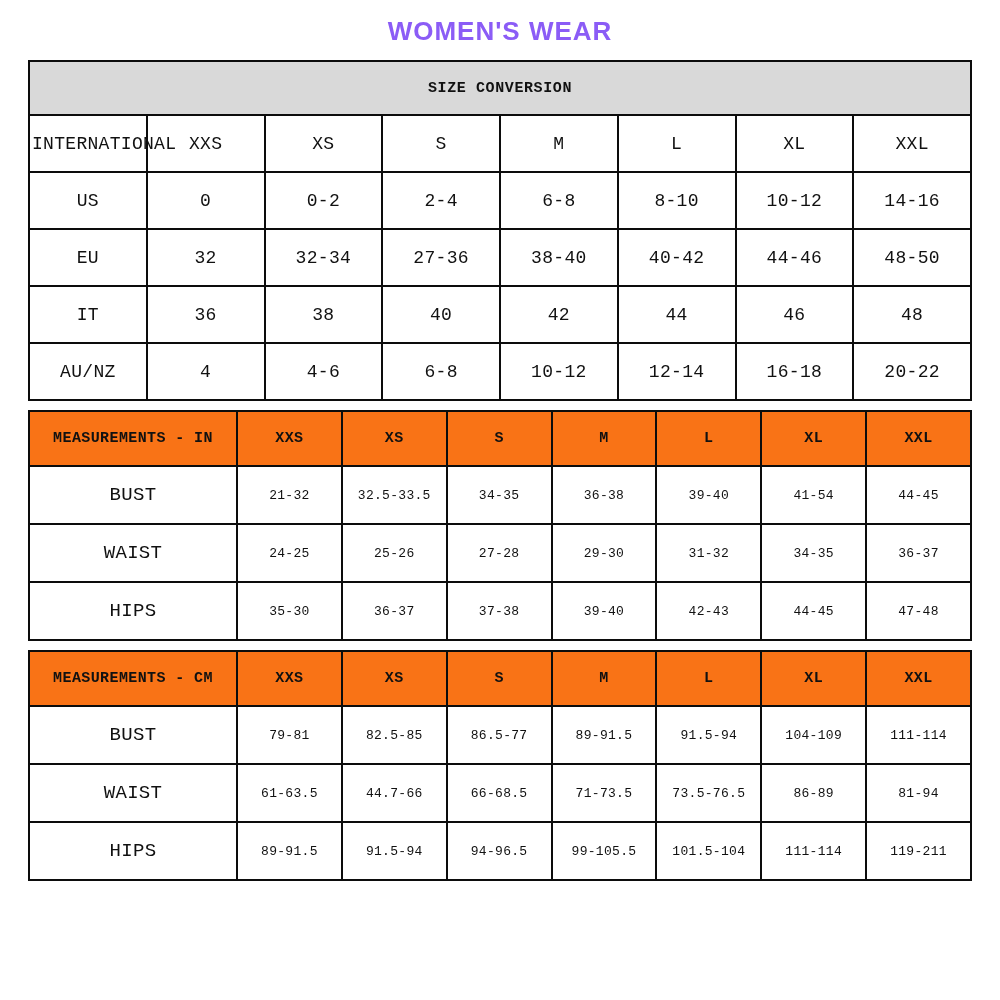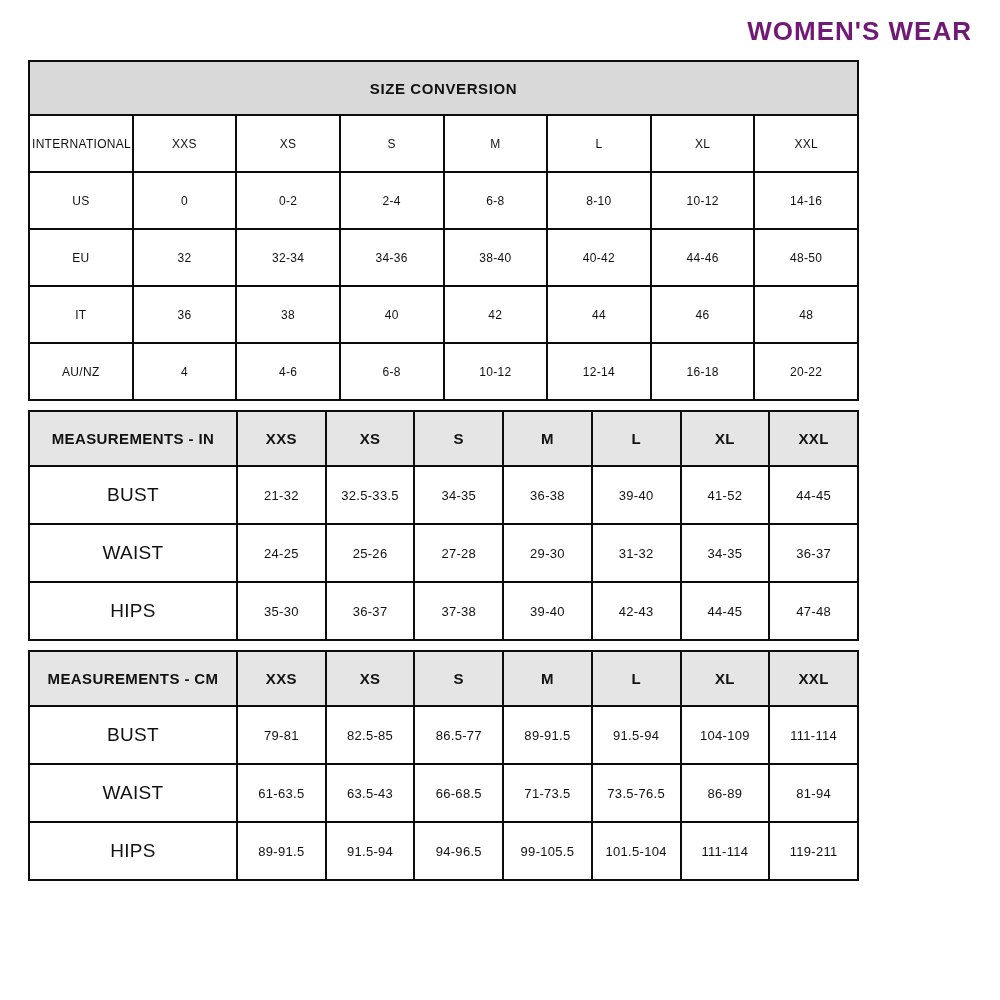--- a/index.html
+++ b/index.html
@@ -7,60 +7,61 @@
     margin: 0; padding: 0;
     width: 1000px; height: 1000px;
     background: #ffffff;
     font-family: "Liberation Sans", sans-serif;
     color: #111111;
     overflow: hidden;
   }
   .page { padding: 10px 28px 0 28px; }
 
   .page-title {
-    text-align: right;
+    text-align: center;
     font-size: 26px;
     font-weight: bold;
     letter-spacing: 1px;
     margin: 6px 0 13px 0;
-    color: #701a75;
+    color: #8b5cf6;
   }
 
   table {
     border-collapse: collapse;
     table-layout: fixed;
-    width: 831px;
+    width: 944px;
     margin: 0 0 9px 0;
+    font-family: Liberation Mono, monospace;
   }
   td {
     border: 2px solid #0c0c0c;
     text-align: center;
     vertical-align: middle;
     padding: 0 2px;
     letter-spacing: 0.3px;
     background: #ffffff;
   }
 
   
-  .t1 td { height: 57px; font-size: 12px; }
+  .t1 td { height: 57px; font-size: 18px; }
   .t1 .banner-cell {
     height: 54px;
     background: #d9d9d9;
     font-weight: bold;
     font-size: 15px;
     letter-spacing: 0.6px;
   }
   .t1 .col-label { width: 168px; }
 
   
   .tm .col-label { width: 208px; }
   .tm td { height: 58px; font-size: 13px; }
   .tm .head td {
     height: 55px;
-    background: #e5e5e5;
+    background: #f97316;
     font-weight: bold;
     font-size: 15px;
     letter-spacing: 0.4px;
   }
   .tm .row-label { font-size: 19px; }
 </style>
 </head>
 <body>
 
 <div class="page">
@@ -90,21 +91,21 @@
           <td>2-4</td>
           <td>6-8</td>
           <td>8-10</td>
           <td>10-12</td>
           <td>14-16</td>
         </tr>
         <tr>
           <td class="row-label col-label">EU</td>
           <td>32</td>
           <td>32-34</td>
-          <td>34-36</td>
+          <td>27-36</td>
           <td>38-40</td>
           <td>40-42</td>
           <td>44-46</td>
           <td>48-50</td>
         </tr>
         <tr>
           <td class="row-label col-label">IT</td>
           <td>36</td>
           <td>38</td>
           <td>40</td>
@@ -138,21 +139,21 @@
         <td>XL</td>
         <td>XXL</td>
       </tr>
     <tr>
           <td class="row-label col-label">BUST</td>
           <td>21-32</td>
           <td>32.5-33.5</td>
           <td>34-35</td>
           <td>36-38</td>
           <td>39-40</td>
-          <td>41-52</td>
+          <td>41-54</td>
           <td>44-45</td>
         </tr>
         <tr>
           <td class="row-label col-label">WAIST</td>
           <td>24-25</td>
           <td>25-26</td>
           <td>27-28</td>
           <td>29-30</td>
           <td>31-32</td>
           <td>34-35</td>
@@ -189,21 +190,21 @@
           <td>82.5-85</td>
           <td>86.5-77</td>
           <td>89-91.5</td>
           <td>91.5-94</td>
           <td>104-109</td>
           <td>111-114</td>
         </tr>
         <tr>
           <td class="row-label col-label">WAIST</td>
           <td>61-63.5</td>
-          <td>63.5-43</td>
+          <td>44.7-66</td>
           <td>66-68.5</td>
           <td>71-73.5</td>
           <td>73.5-76.5</td>
           <td>86-89</td>
           <td>81-94</td>
         </tr>
         <tr>
           <td class="row-label col-label">HIPS</td>
           <td>89-91.5</td>
           <td>91.5-94</td>

